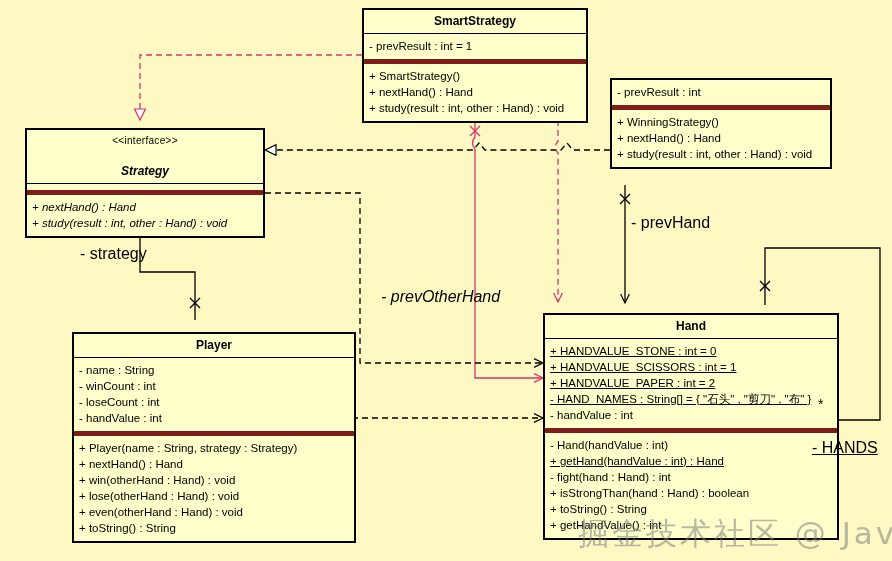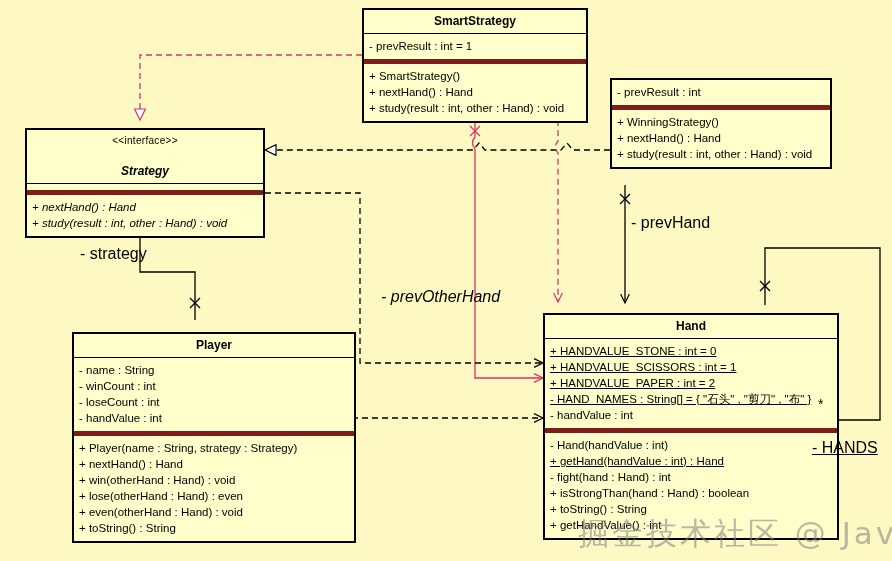--- a/index.html
+++ b/index.html
@@ -204,21 +204,21 @@
     <div class="uml-compartment">
       <div class="member">- name : String</div>
       <div class="member">- winCount : int</div>
       <div class="member">- loseCount : int</div>
       <div class="member">- handValue : int</div>
     </div>
     <div class="uml-compartment">
       <div class="member">+ Player(name : String, strategy : Strategy)</div>
       <div class="member">+ nextHand() : Hand</div>
       <div class="member">+ win(otherHand : Hand) : void</div>
-      <div class="member">+ lose(otherHand : Hand) : even</div>
+      <div class="member">+ lose(otherHand : Hand) : void</div>
       <div class="member">+ even(otherHand : Hand) : void</div>
       <div class="member">+ toString() : String</div>
     </div>
   </div>
 
   <div class="uml-class" style="left:543px; top:313px; width:296px;">
     <div class="uml-title">
       <span>Hand</span>
     </div>
     <div class="uml-compartment">

